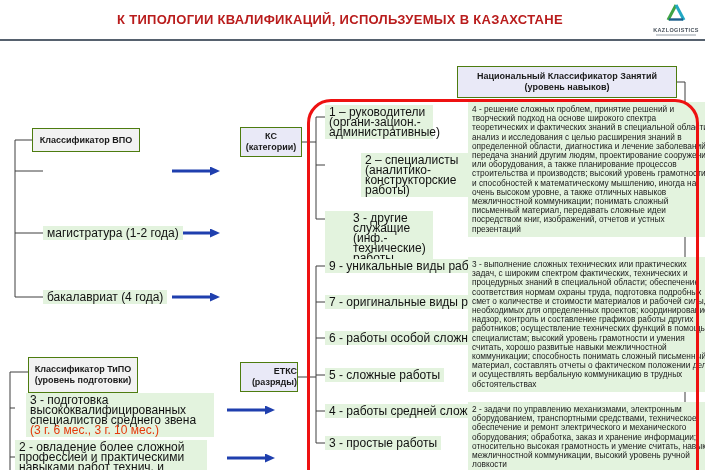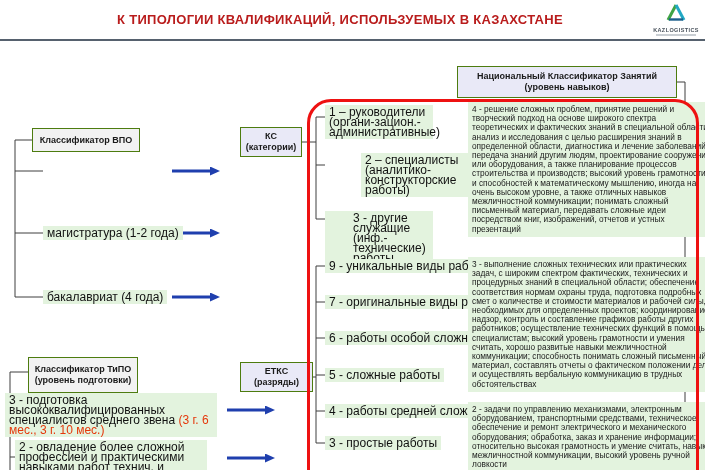--- a/index.html
+++ b/index.html
@@ -93,30 +93,30 @@
     <span>Классификатор ВПО</span>
   </div>
   <div class="gitem nowrap vpo-item" style="left:43px;top:226px;">магистратура (1-2 года)</div>
   <div class="gitem nowrap vpo-item" style="left:43px;top:290px;">бакалавриат (4 года)</div>
 
   <div class="box" style="left:240px;top:127px;width:62px;height:30px;">
     <span>КС</span>
     <span>(категории)</span>
   </div>
 
-  <div class="box" style="left:240px;top:362px;width:73px;height:30px;">
+  <div class="box" style="left:240px;top:362px;width:58px;height:30px;text-align:right;">
     <span>ЕТКС</span>
     <span>(разряды)</span>
   </div>
 
   <div class="box grey" style="left:28px;top:357px;width:110px;height:36px;">
     <span>Классификатор ТиПО</span>
     <span>(уровень подготовки)</span>
   </div>
-  <div class="gitem" style="left:5px;top:393px;width:212px;">
+  <div class="gitem" style="left:26px;top:393px;width:188px;">
     <span>3 - подготовка высококвалифицированных специалистов среднего звена </span><span class="red-duration">(3 г. 6 мес., 3 г. 10 мес.)</span>
   </div>
   <div class="gitem" style="left:15px;top:440px;width:192px;">
     <span>2 - овладение более  сложной профессией и практическими навыками работ технич. и обслуж. труда </span><span class="red-duration">(2 г. 10 мес.)</span>
   </div>
 
   <div class="gitem" style="left:325px;top:105px;width:108px;">1 – руководители (органи-зацион.-административные)</div>
   <div class="gitem" style="left:325px;top:153px;width:108px;margin-left:36px;">2 – специалисты (аналитико-конструкторские работы)</div>
   <div class="gitem" style="left:325px;top:211px;width:108px;padding-left:28px;">3 - другие служащие (инф.-технические) работы</div>
 

